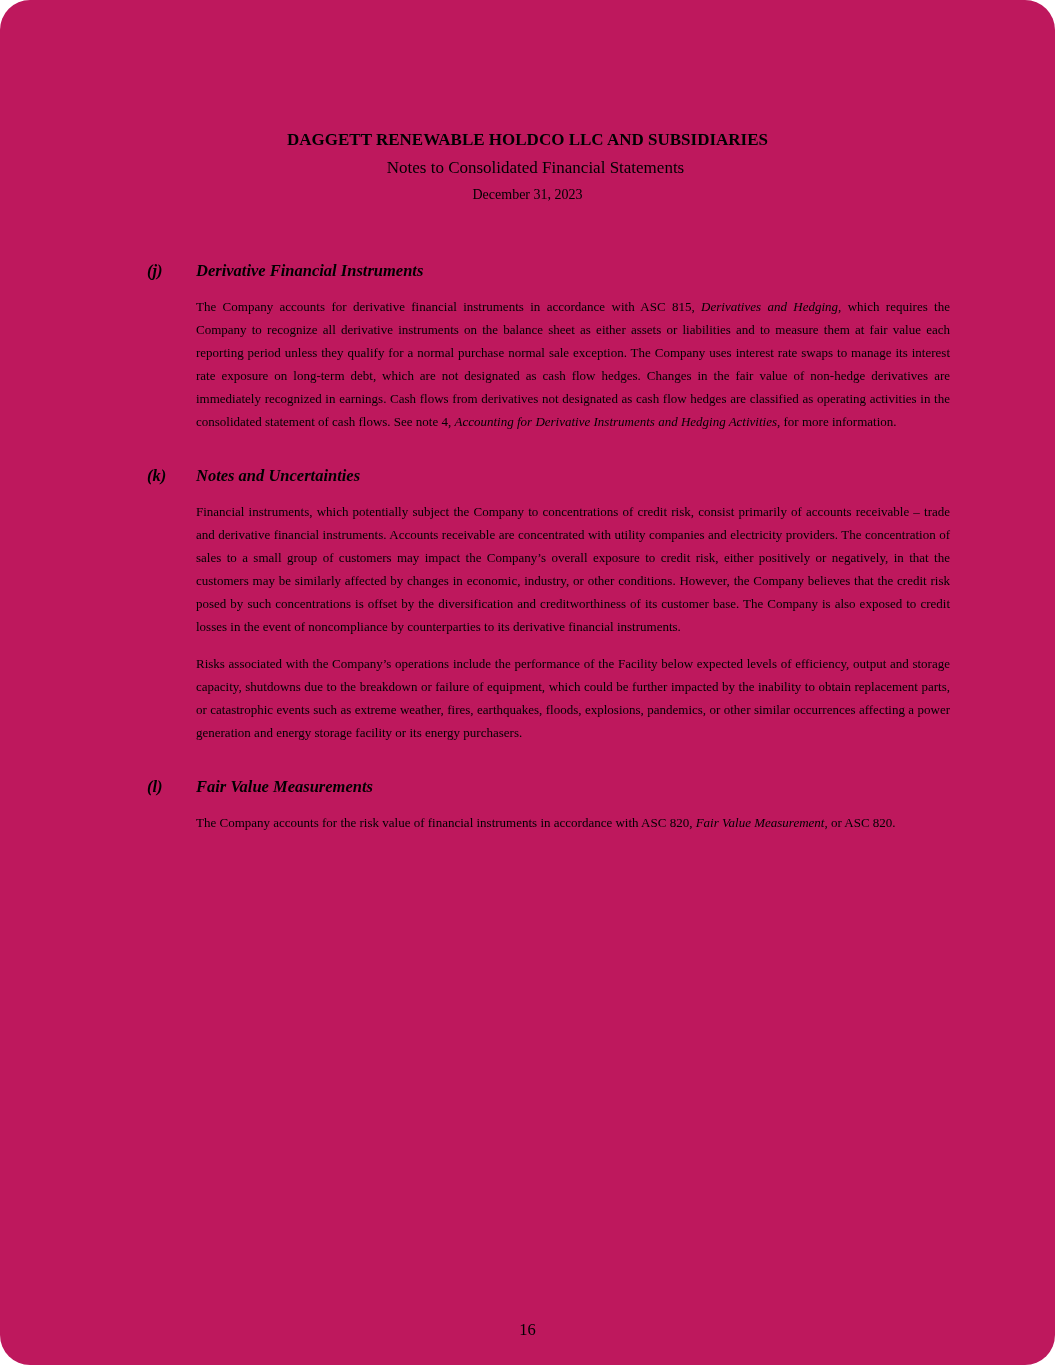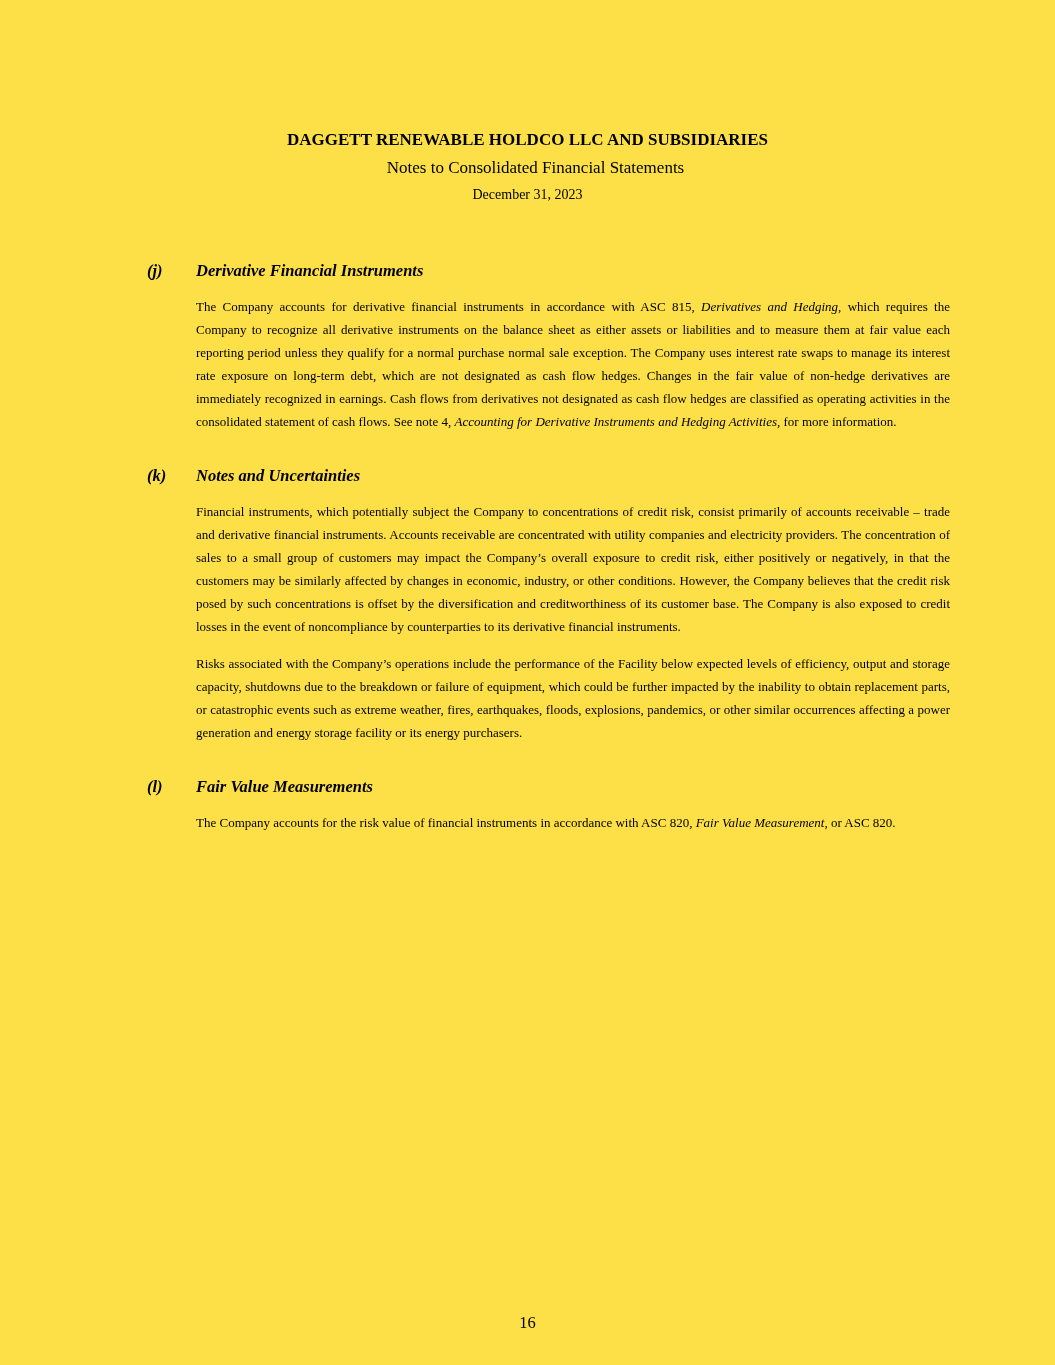--- a/index.html
+++ b/index.html
@@ -4,24 +4,25 @@
 <style>
   html, body {
     margin: 0;
     padding: 0;
     background: #ffffff;
   }
   .page {
     position: relative;
     width: 1055px;
     height: 1365px;
-    background: #fde047;
+    background: #be185d;
     color: #000000;
     font-family: "Liberation Serif", "DejaVu Serif", serif;
     overflow: hidden;
+    border-radius: 30px;
   }
   .doc-header {
     padding-top: 130px;
     text-align: center;
   }
   .doc-title {
     font-size: 17px;
     font-weight: bold;
     line-height: 20px;
   }
@@ -59,21 +60,21 @@
   .section-paras { margin-left: 49px; }
   .para {
     font-size: 13px;
     line-height: 23px;
     text-align: justify;
     margin: 0 12px 14px 0;
   }
   .para em { font-style: italic; }
   .page-number {
     position: absolute;
-    bottom: 32px;
+    bottom: 25px;
     left: 0;
     width: 100%;
     text-align: center;
     font-size: 16.5px;
   }
 </style>
 </head>
 <body>
 
 <div class="page">

